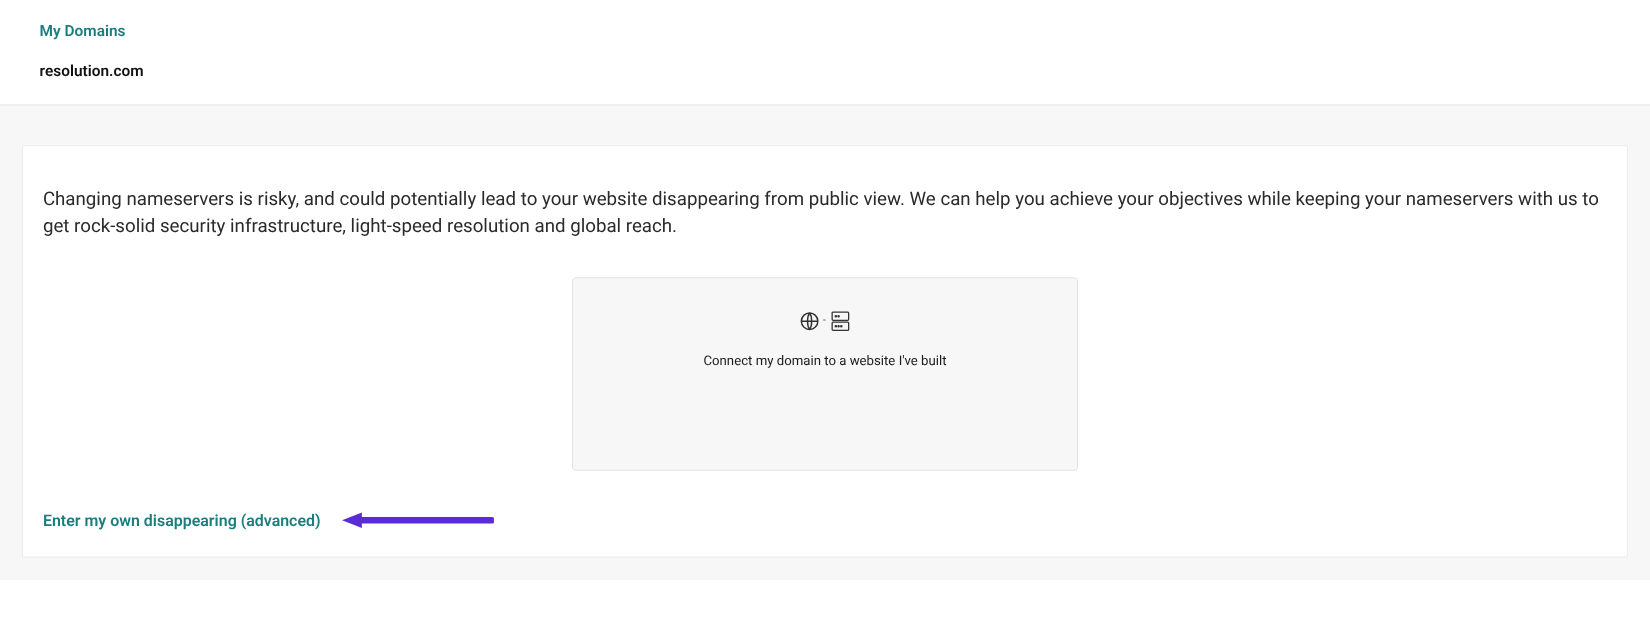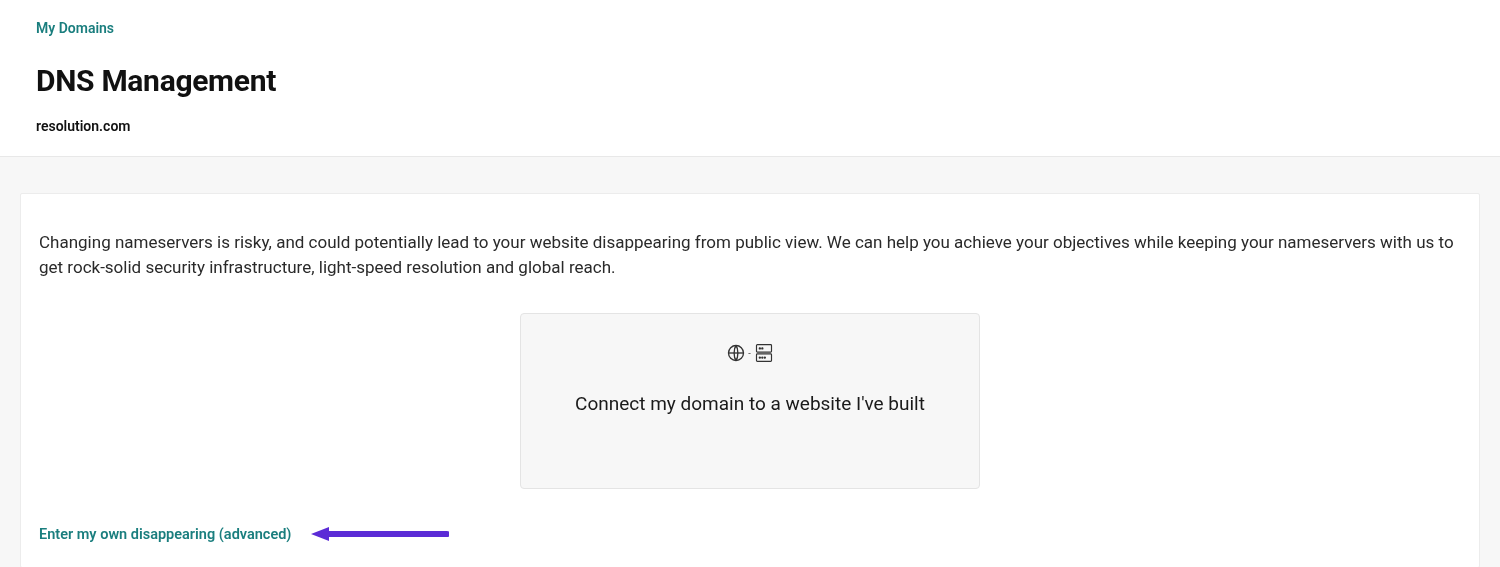--- a/index.html
+++ b/index.html
@@ -79,24 +79,24 @@
       padding-top: 28px;
       cursor: pointer;
     }
     .option-icon-row {
       display: flex;
       align-items: center;
       gap: 4px;
       color: #333;
     }
     .option-label {
-      font-size: 19px;
+      font-size: 12px;
       color: #1a1a1a;
       font-weight: 400;
-      margin-top: 28px;
+      margin-top: 18px;
     }
     .advanced-row {
       display: flex;
       align-items: center;
       gap: 18px;
       margin-top: 36px;
     }
     .advanced-link {
       color: #1a7e7e;
       font-size: 14.5px;
@@ -107,21 +107,20 @@
     .arrow-annotation {
       display: flex;
       align-items: center;
     }
   </style>
 </head>
 <body>
 
 <div class="header-area">
   <a class="breadcrumb-link">My Domains</a>
-  <h1 class="page-title">DNS Management</h1>
   <div class="domain-name">resolution.com</div>
 </div>
 
 <div class="content-area">
   <div class="card">
     <p class="card-description">Changing nameservers is risky, and could potentially lead to your website disappearing from public view. We can help you achieve your objectives while keeping your nameservers with us to get rock-solid security infrastructure, light-speed resolution and global reach.</p>
 
     <div class="option-box-wrapper">
       <div class="option-box">
         <div class="option-icon-row">

